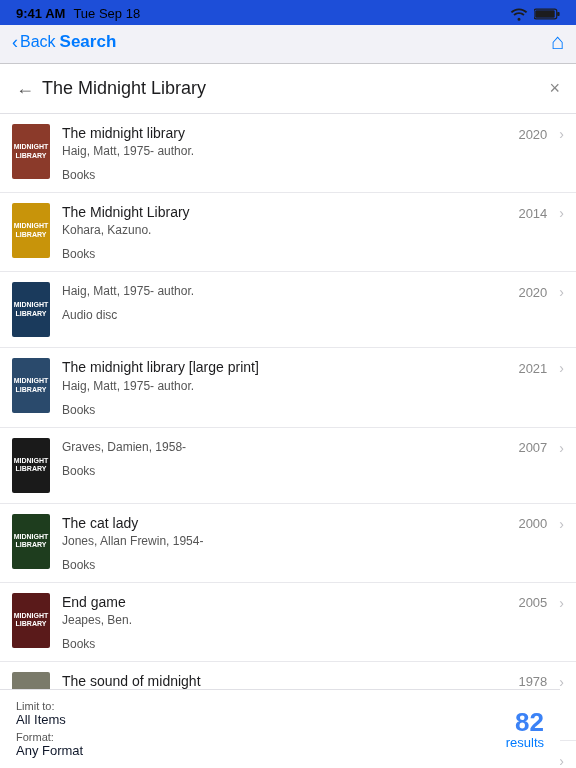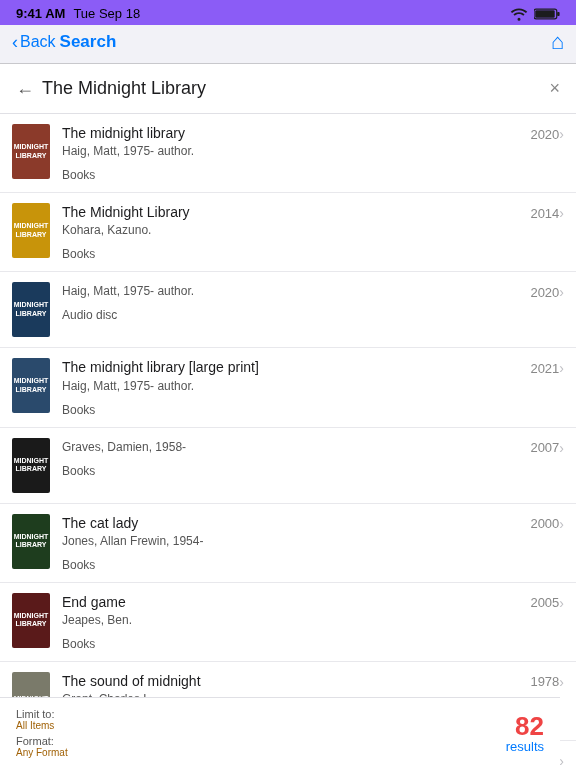--- a/index.html
+++ b/index.html
@@ -6,21 +6,21 @@
     body {
       font-family: -apple-system, BlinkMacSystemFont, 'Helvetica Neue', sans-serif;
       background: #f2f2f7;
       width: 576px;
       min-height: 768px;
       overflow-x: hidden;
     }
 
     
     .status-bar {
-      background: #8b5cf6;
+      background: #1d4ed8;
       display: flex;
       justify-content: space-between;
       align-items: center;
       padding: 6px 16px 4px;
       font-size: 13px;
       font-weight: 600;
     }
     .status-time { font-weight: 700; font-size: 13px; }
     .status-date { font-size: 13px; font-weight: 500; margin-left: 4px; text-align: center; }
     .status-icons { display: flex; align-items: center; gap: 6px; }
@@ -112,21 +112,21 @@
       margin-top: 2px;
     }
     .result-type {
       font-size: 12px;
       color: #555;
       margin-top: 10px;
     }
     .result-right {
       display: flex;
       align-items: center;
-      gap: 0;
+      gap: 12px;
       flex-shrink: 0;
       margin-left: 8px;
       padding-top: 2px;
     }
     .result-year { font-size: 13px; color: #888; }
     .result-chevron { font-size: 14px; color: #c0c0c5; }
 
     
     .footer {
       position: fixed;
@@ -134,23 +134,23 @@
       left: 0;
       width: 560px;
       background: white;
       border-top: 1px solid #e0e0e5;
       display: flex;
       align-items: center;
       padding: 10px 16px;
     }
     .footer-left { flex: 1; }
     .footer-label { font-size: 11px; color: #555; }
-    .footer-value { font-size: 10px; color: #a16207; }
+    .footer-value { font-size: 13px; color: #0f172a; }
     .footer-right { text-align: right; }
-    .footer-count { font-size: 26px; font-weight: 700; color: #ef4444; line-height: 1; }
+    .footer-count { font-size: 26px; font-weight: 700; color: #3b82f6; line-height: 1; }
     .footer-results-label { font-size: 13px; color: #007aff; }
   </style>
 </head>
 <body>
 
 <div class="status-bar">
   <div style="display:flex;align-items:center;gap:4px;">
     <span class="status-time">9:41 AM</span>
     <span class="status-date">Tue Sep 18</span>
   </div>

